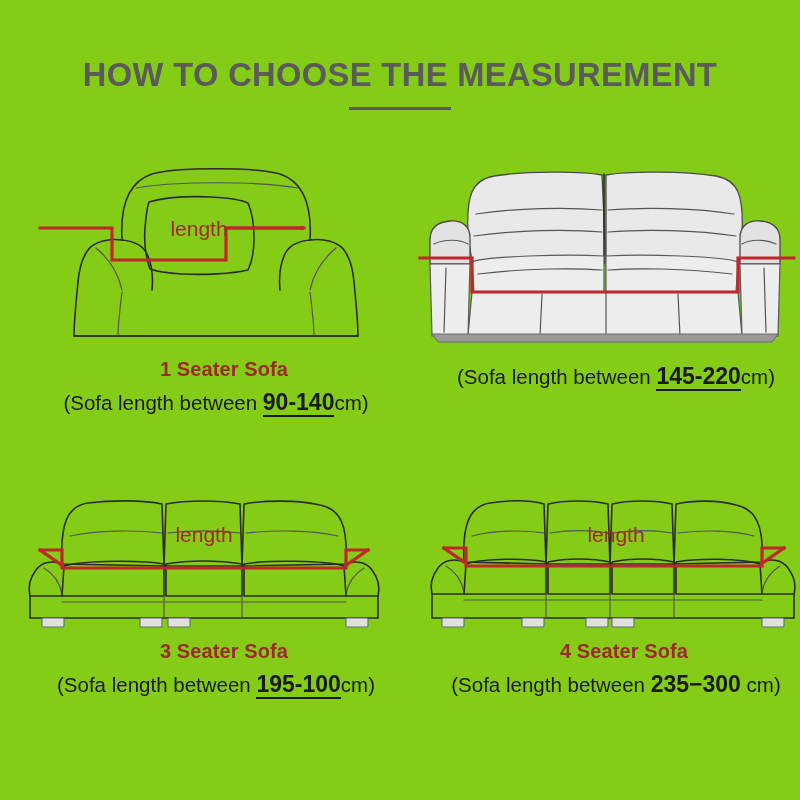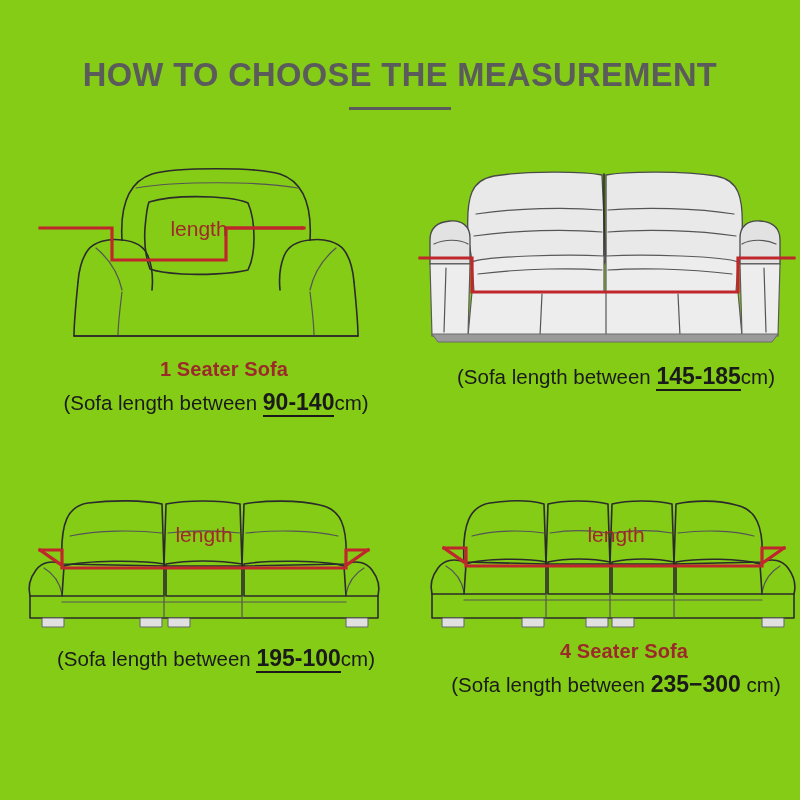--- a/index.html
+++ b/index.html
@@ -233,21 +233,21 @@
             <path class="svg-line-thin" d="M348 128 L350 192"></path>
 
             <path d="M16 194 L362 194 L356 202 L22 202 Z" fill="#9a9a9a" stroke="#6a6a6a" stroke-width="1"></path>
 
             <path class="svg-red" d="M4 118 L56 118 L56 152 L322 152 L322 118 L378 118"></path>
 
             <text class="length-text" x="0" y="0" text-anchor="middle"></text>
           </svg>
         </div>
         <div class="caption">
-          <span>(Sofa length between </span><span class="measure">145-185</span><span>cm)</span>
+          <span>(Sofa length between </span><span class="measure">145-220</span><span>cm)</span>
         </div>
       </div>
     </div>
 
     <div class="row row-2">
 
       <div class="cell">
         <div class="art">
           <svg viewBox="0 0 400 165" xmlns="http://www.w3.org/2000/svg">
 
@@ -278,20 +278,21 @@
             <rect class="svg-foot" x="152" y="146" width="22" height="9" rx="1"></rect>
             <rect class="svg-foot" x="330" y="146" width="22" height="9" rx="1"></rect>
 
             <path class="svg-red" d="M24 78 L46 78 L46 96 L330 96 L330 78 L352 78"></path>
             <path class="svg-red" d="M24 78 L44 92"></path>
             <path class="svg-red" d="M352 78 L332 92"></path>
 
             <text class="length-text" x="188" y="70" text-anchor="middle">length</text>
           </svg>
         </div>
+        <div class="seater-label">3 Seater Sofa</div>
         <div class="caption">
           <span>(Sofa length between </span><span class="measure">195-100</span><span>cm)</span>
         </div>
       </div>
 
       <div class="cell">
         <div class="art">
           <svg viewBox="0 0 400 165" xmlns="http://www.w3.org/2000/svg">
 
             <path class="svg-line" d="M48 90 C46 52, 54 34, 74 31 C94 28, 114 28, 128 32 L130 92 Z"></path>

